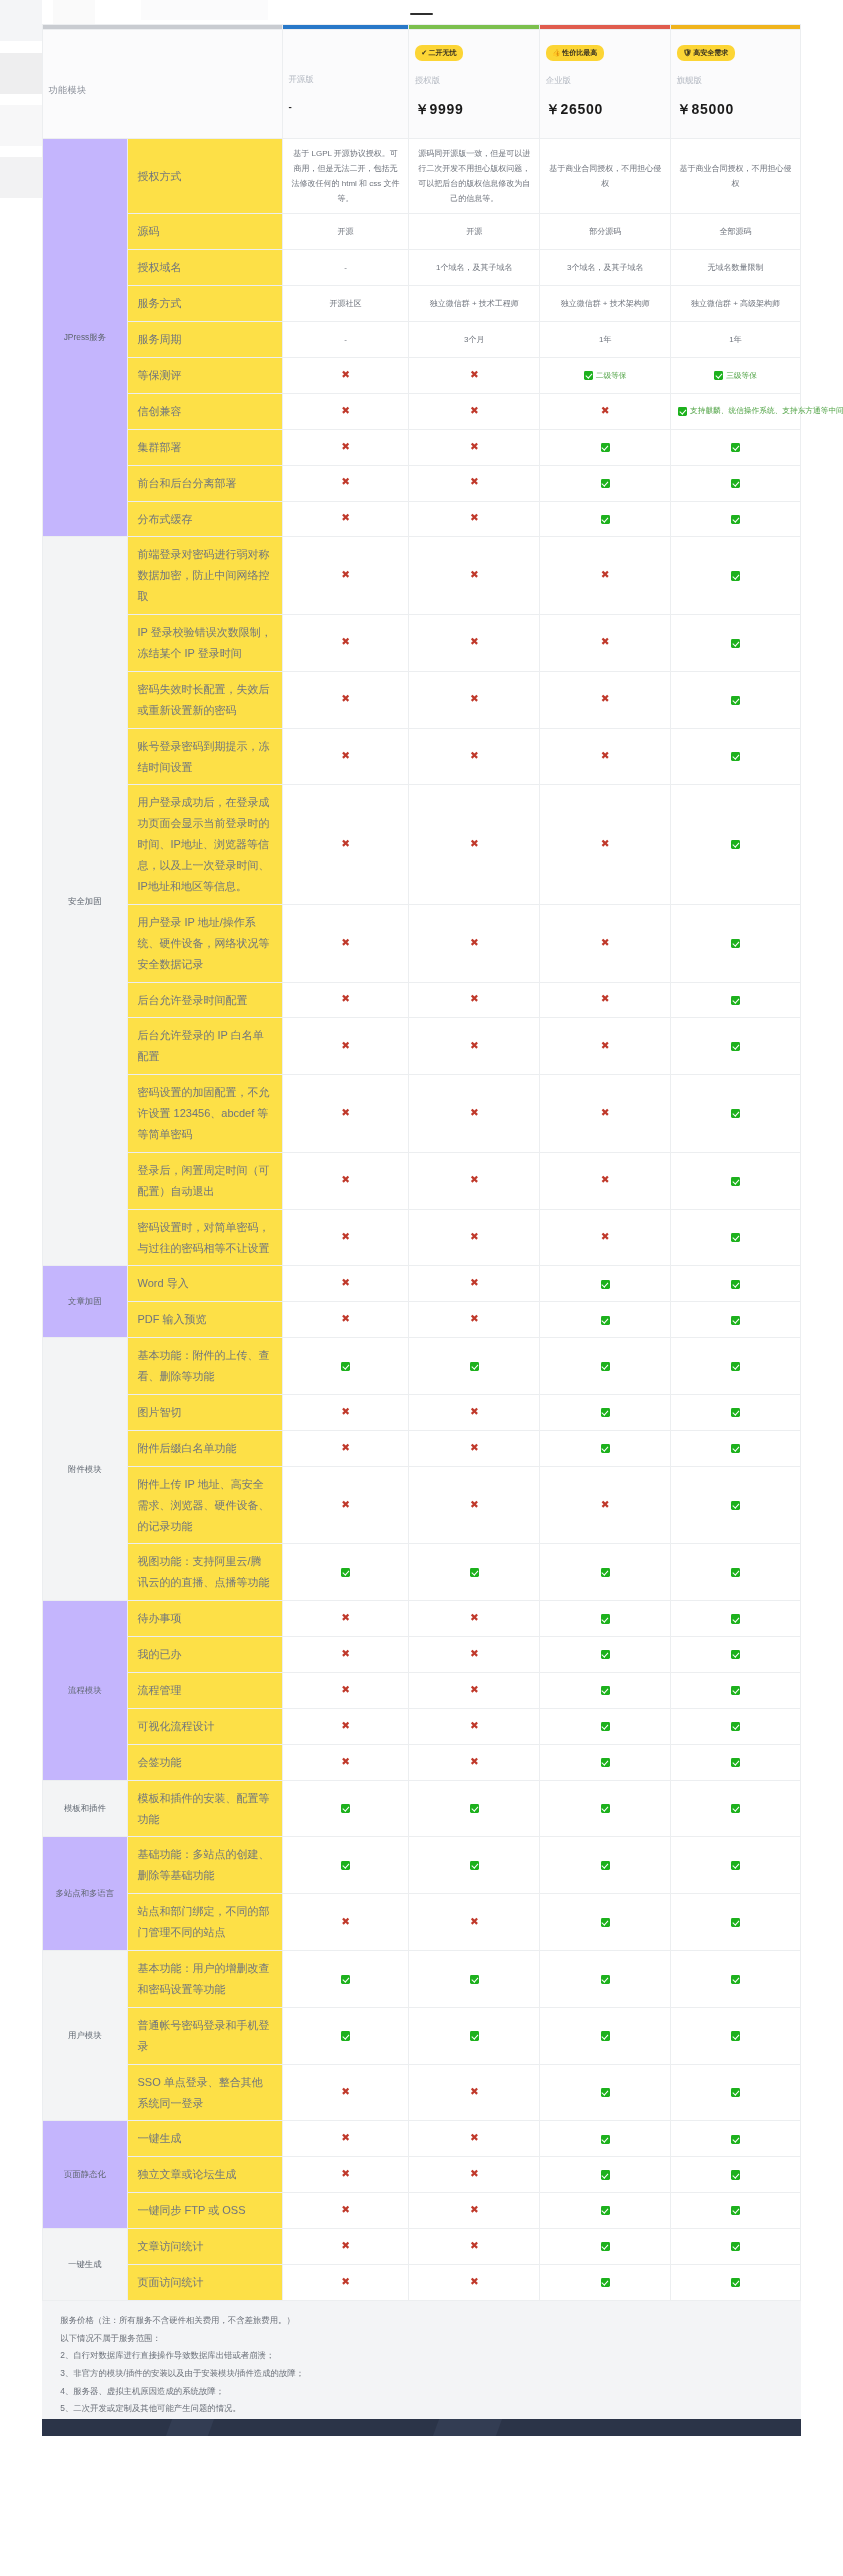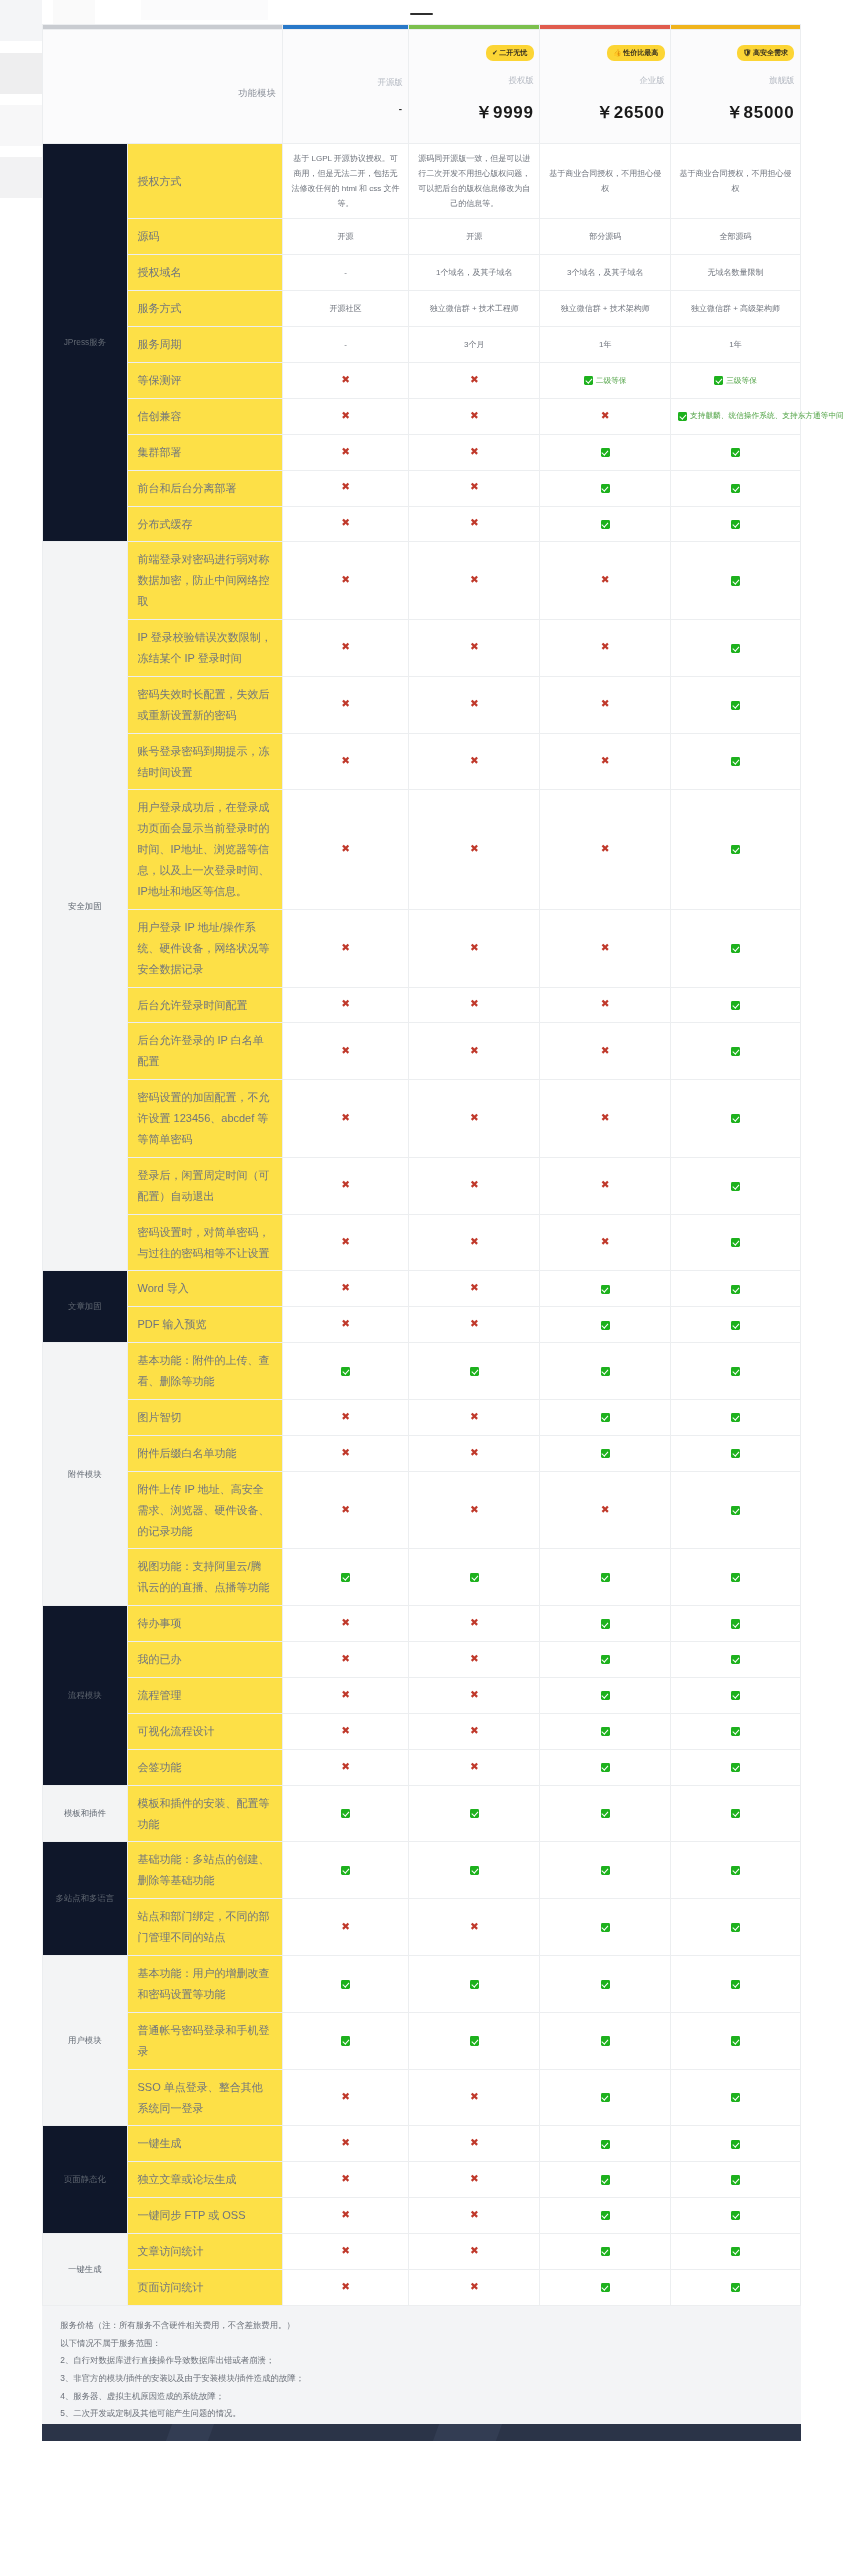--- a/index.html
+++ b/index.html
@@ -58,45 +58,45 @@
   col.g1 { width: 77px; }
   col.g2 { width: 141px; }
   col.g3 { width: 115px; }
   col.g4 { width: 119px; }
   col.g5 { width: 119px; }
   col.g6 { width: 118px; }
 
   
   .head-cell {
     background: #fbfbfc;
-    text-align: right;
+    text-align: left;
     padding: 15.5px 5.6px 18.3px;
     height: 91px;
   }
   .head-title-main { color: #8a8f99; font-size: 9.1px; letter-spacing: 0.4px; }
   .head-plan { color: #b4b9c2; font-size: 8.4px; margin-top: 4.2px; }
-  .head-price { color: #1a1a1a; font-size: 17px; font-weight: bold; margin-top: 15.5px; letter-spacing: 0.7px;}
+  .head-price { color: #1a1a1a; font-size: 14px; font-weight: bold; margin-top: 15.5px; letter-spacing: 0.7px;}
   .head-price.dash { font-size: 9.8px; color:#222; }
   .badge {
     display: inline-block;
     background: #fcd535;
     color: #3a3320;
     font-size: 7px;
     padding: 2.8px 6.3px;
     border-radius: 7px;
     white-space: nowrap;
     margin-bottom: 9.8px;
     font-weight: bold;
   }
   .badge .g { margin-right: 1.4px; }
   .badge-spacer { display:block; height:17px; }
 
   
   .grp {
-    background: #0f172a;
+    background: #c4b5fd;
     color: #5f6670;
     text-align: center;
     font-size: 8.4px;
     width: 77px;
   }
   .grp.plain { background: #f3f4f5; }
 
   
   .feat {
     padding: 7px 9.8px;

